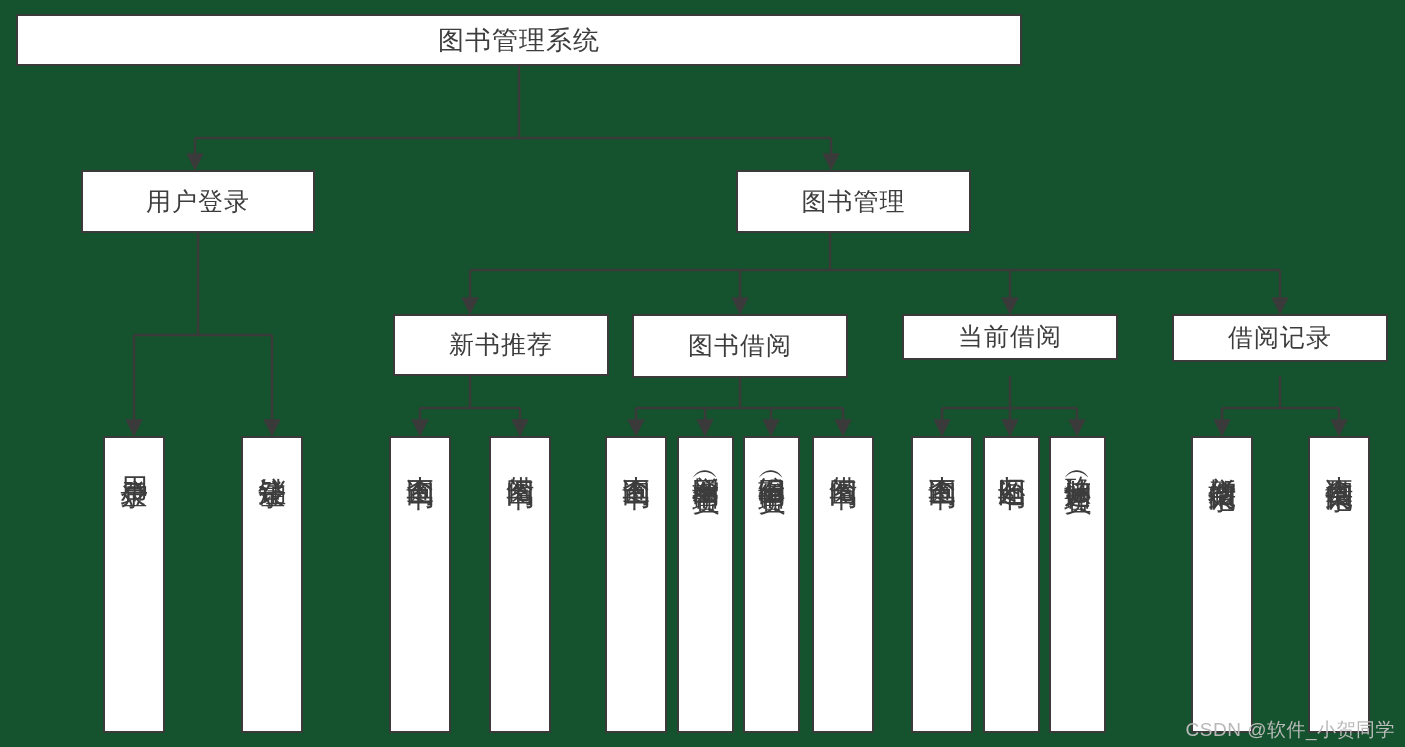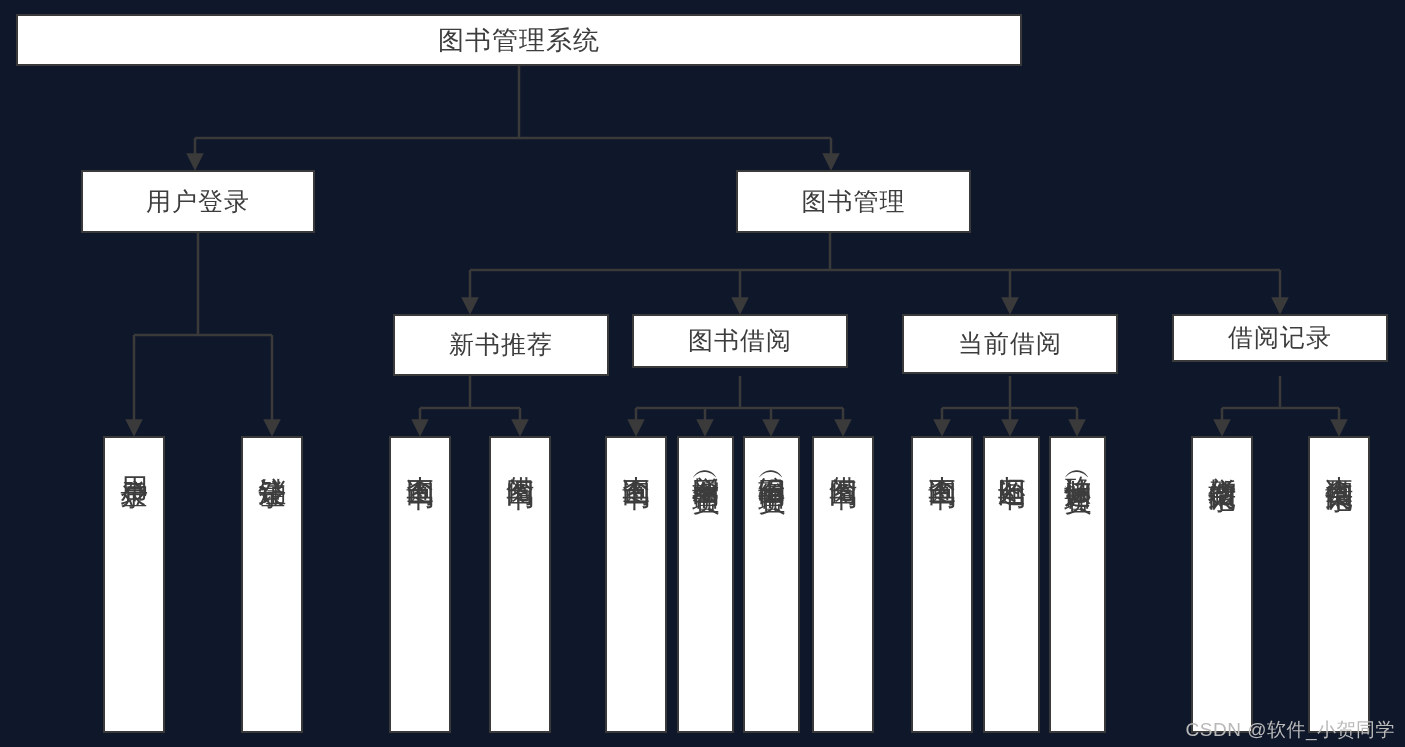--- a/index.html
+++ b/index.html
@@ -5,21 +5,21 @@
 <style>
   html,body{margin:0;padding:0;background:#ffffff;}
   body{
     font-family:"Liberation Sans","DejaVu Sans",sans-serif;
     -webkit-font-smoothing:antialiased;
   }
   #canvas{
     position:relative;
     width:1405px;
     height:747px;
-    background:#0f172a;
+    background:#14532d;
     overflow:hidden;
   }
   
   #connectors{
     position:absolute;
     left:0; top:0;
     width:1405px; height:747px;
     pointer-events:none;
   }
   .node{
@@ -138,25 +138,25 @@
   </div>
 
   <div class="node horiz" style="left:736px; top:170px; width:235px; height:63px;">
     <span class="label">图书管理</span>
   </div>
 
   <div class="node horiz" style="left:362px; top:314px; width:216px; height:62px;margin-left:31px;">
     <span class="label">新书推荐</span>
   </div>
 
-  <div class="node horiz" style="left:632px; top:314px; width:216px; height:54px;">
+  <div class="node horiz" style="left:632px; top:314px; width:216px; height:64px;">
     <span class="label">图书借阅</span>
   </div>
 
-  <div class="node horiz" style="left:902px; top:314px; width:216px; height:60px;">
+  <div class="node horiz" style="left:902px; top:314px; width:216px; height:46px;">
     <span class="label">当前借阅</span>
   </div>
 
   <div class="node horiz" style="left:1172px; top:314px; width:216px; height:48px;">
     <span class="label">借阅记录</span>
   </div>
 
   <div class="node vert" style="left:103px; top:436px; width:62px; height:297px;">
     <span class="label">用户登录</span>
   </div>

